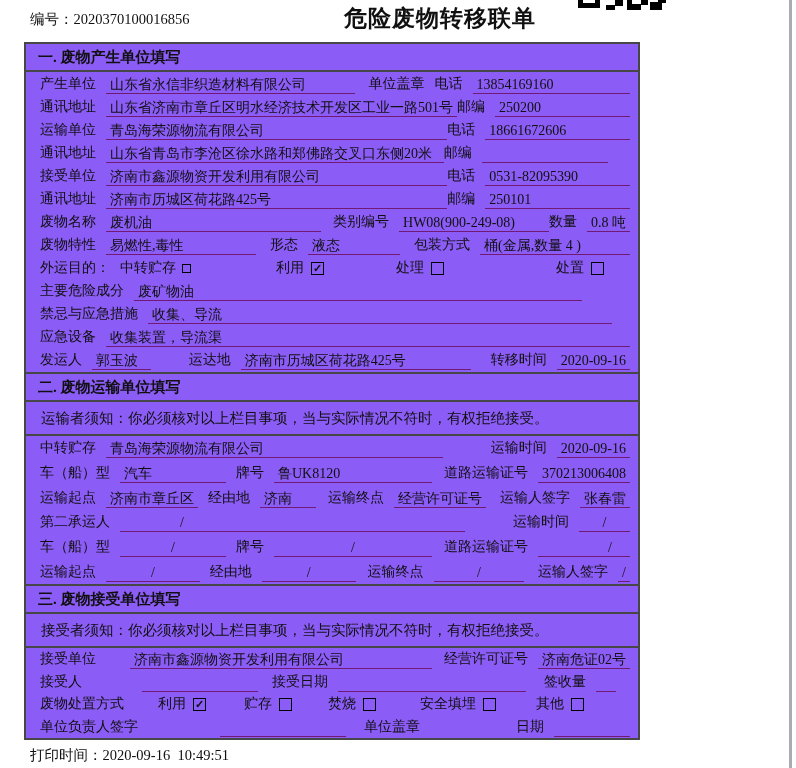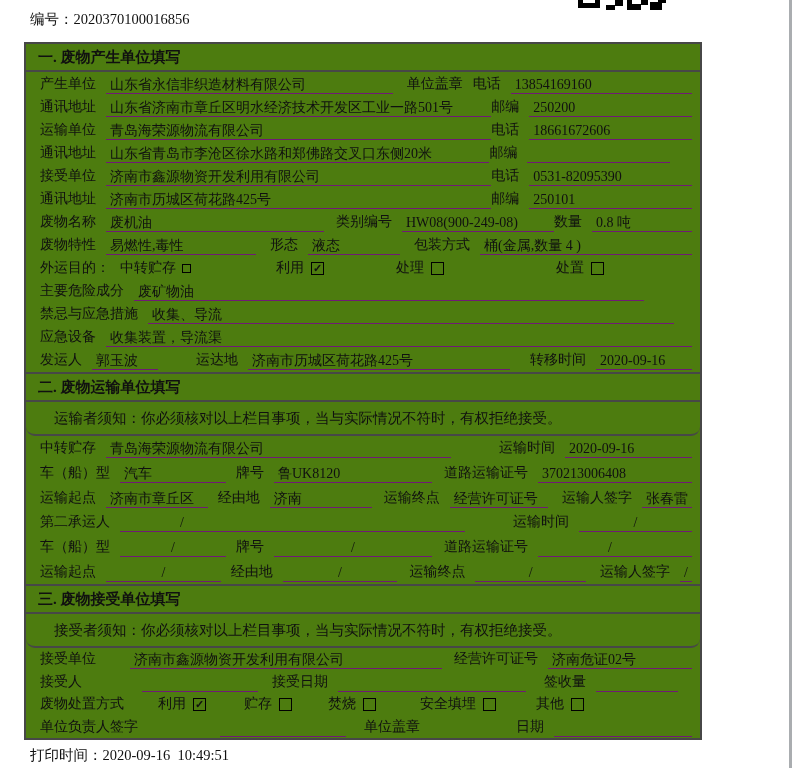--- a/index.html
+++ b/index.html
@@ -3,26 +3,26 @@
 <meta charset="utf-8">
 <style>
   html,body{margin:0;padding:0;background:#ffffff;}
   .page{position:relative;width:796px;height:768px;background:#fff;overflow:hidden;
         font-family:"Liberation Serif","DejaVu Serif",serif;color:#101010;}
   .serial{position:absolute;left:30px;top:10px;font-size:14.5px;white-space:pre;text-align:right;}
   .title{position:absolute;left:0;right:0;top:3px;text-align:center;text-indent:84px;
          font-size:23px;font-weight:900;letter-spacing:1px;}
   .qr{position:absolute;left:578px;top:0;width:88px;height:10px;overflow:hidden;}
   .edge{position:absolute;left:789px;top:0;width:3px;height:768px;background:#aaadb0;}
-  .ftable{position:absolute;left:24px;top:42px;width:678px;height:698px;
-          border:2px solid #474747;box-sizing:border-box;background:#4d7c0f;}
+  .ftable{position:absolute;left:24px;top:42px;width:616px;height:698px;
+          border:2px solid #474747;box-sizing:border-box;background:#8b5cf6;}
   .sec-h{height:26px;line-height:27px;border-top:2px solid #474747;border-bottom:2px solid #474747;
          font-weight:bold;font-size:15px;padding-left:12px;}
   .sec-h.first{border-top:none;}
-  .notice{height:32px;line-height:32px;border-bottom:2px solid #474747;padding-left:28px;font-size:14.5px;border-radius:9px;}
+  .notice{height:32px;line-height:32px;border-bottom:2px solid #474747;padding-left:15px;font-size:14.5px;}
   .rows{display:flex;flex-direction:column;}
   .rows.s1{height:300px;} .rows.s2{height:148px;} .rows.s3{height:90px;}
   .frow{flex:1 1 0;display:flex;align-items:center;padding:0 8px 0 14px;font-size:14px;}
   .lbl{white-space:nowrap;margin-right:10px;}
   .uv{height:20px;line-height:21px;border-bottom:1px solid #701a75;padding:0 4px;
       white-space:nowrap;overflow:visible;box-sizing:border-box;}
   .uv.fill{flex:1;}
   .uv.ctr{text-align:center;}
   .opt{display:inline-flex;align-items:center;white-space:nowrap;}
   .cb{width:13px;height:13px;border:1.5px solid #000;display:inline-flex;align-items:center;
@@ -32,20 +32,21 @@
   .footer{position:absolute;left:30px;top:746px;font-size:14.5px;white-space:pre;}
   .qr div{position:absolute;background:#000;}
 </style>
 </head>
 <body>
 
 <div class="page">
 
   <div class="serial"><span>编号：</span><span>2020370100016856</span></div>
 
+  <div class="title">危险废物转移联单</div>
 
   <div class="qr">
     <div style="left:0;top:-16px;width:22px;height:24px;background:transparent;border:5px solid #000;box-sizing:border-box;"></div>
     <div style="left:28px;top:5px;width:9px;height:5px;"></div>
     <div style="left:37px;top:-2px;width:8px;height:8px;"></div>
     <div style="left:49px;top:0;width:5px;height:10px;"></div>
     <div style="left:54px;top:4px;width:9px;height:6px;"></div>
     <div style="left:63px;top:-2px;width:7px;height:7px;"></div>
     <div style="left:72px;top:2px;width:12px;height:8px;"></div>
     <div style="left:80px;top:-3px;width:8px;height:6px;"></div>

